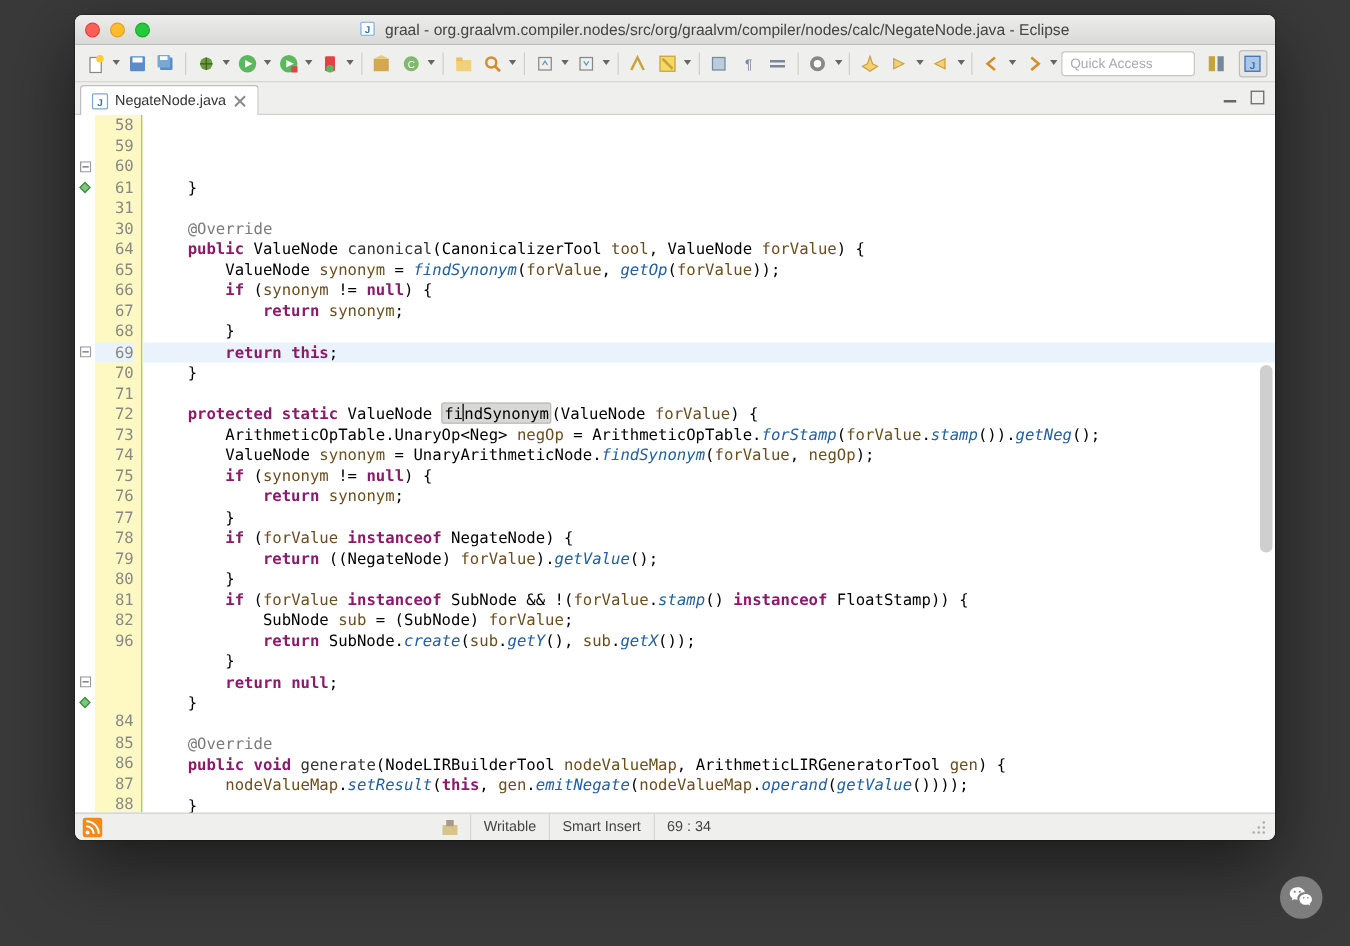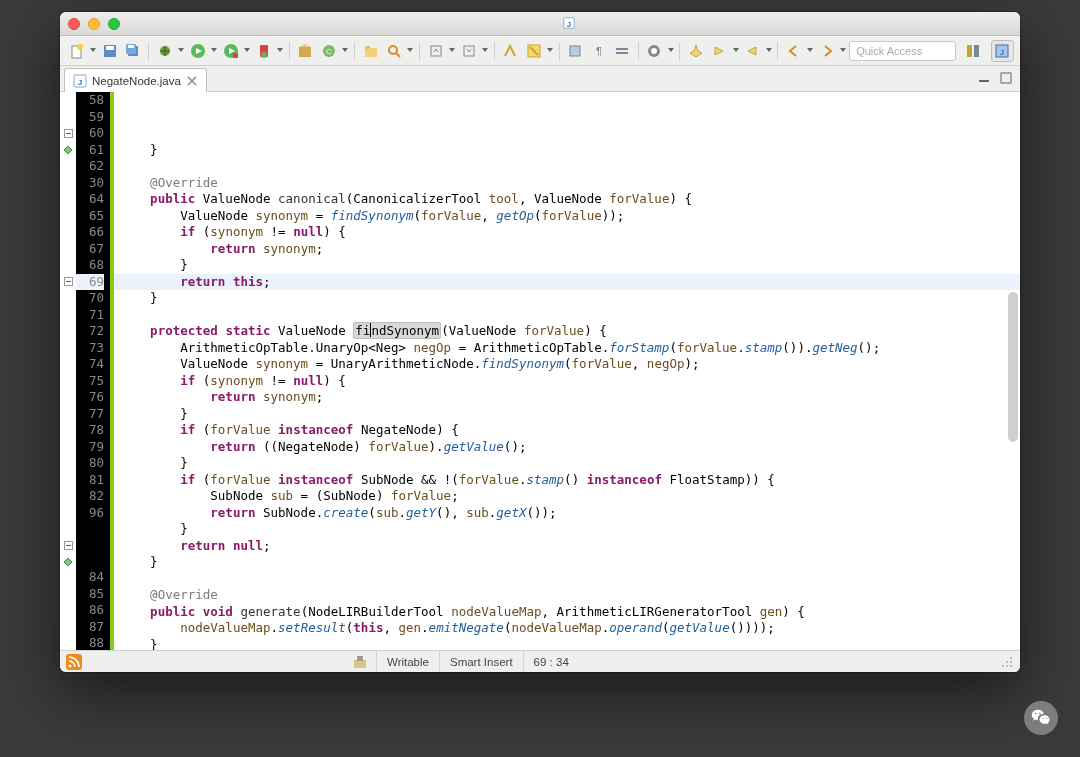--- a/index.html
+++ b/index.html
@@ -83,21 +83,21 @@
   .editor {
     flex: 1;
     background: #fff;
     display: flex;
     overflow: hidden;
     font-family: Menlo, Monaco, Consolas, monospace;
     font-size: 12.5px;
     line-height: 16.5px;
   }
   .gutter-marks { width: 16px; background:#fff; border-right:0; }
-  .gutter-nums { width: 38px; text-align:right; padding-right:6px; background:#000000; color:#888; border-right:4px solid #84cc16; }
+  .gutter-nums { width: 38px; text-align:right; padding-right:6px; background:#fef9c3; color:#888; border-right:1px solid #84cc16; }
   .code { flex:1; background:#fff; white-space:pre; padding-left:6px; overflow:hidden; position:relative; }
   .gmark { width:16px; height:16.5px; display:flex; align-items:center; justify-content:center; }
   .code .codeline { height:16.5px; }
   .code .hl { position:absolute; left:0; right:0; height:16.5px; background:#eaf3fb; z-index:0; }
   .code .content { position:relative; z-index:1; }
 
   .tok-kw { color: #8b1a6a; font-weight: bold; }
   .tok-ann { color: #7a7a7a; }
   .tok-type { color: #333; }
   .tok-var { color: #6b4e1e; }
@@ -142,20 +142,21 @@
       <div class="tl-dot tl-min"></div>
       <div class="tl-dot tl-max"></div>
     </div>
     <div class="title-text">
       <span class="title-icon">
         <svg viewBox="0 0 16 16">
             <rect x="2" y="2" width="12" height="12" rx="1" fill="#fff" stroke="#7aa7d8"></rect>
             <text x="8" y="12" text-anchor="middle" font-size="9" fill="#3b6fb0" font-family="Arial" font-weight="bold">J</text>
           </svg>
       </span>
+      <span>graal - org.graalvm.compiler.nodes/src/org/graalvm/compiler/nodes/calc/NegateNode.java - Eclipse</span>
     </div>
   </div>
 
   <div class="toolbar">
     <div class="tool-btn">
         <svg width="16" height="16">
           <rect x="3" y="3" width="9" height="12" fill="#fff" stroke="#888"></rect>
           <circle cx="11" cy="4" r="3" fill="#fc3"></circle>
         </svg>
       </div>
@@ -477,21 +478,21 @@
           </svg>
         </div>
         <div class="gmark"></div>
         <div class="gmark"></div>
       </div>
     <div class="gutter-nums" id="gutter-nums">
         <div class="codeline" style="height: 16.5px;">58</div>
         <div class="codeline" style="height: 16.5px;">59</div>
         <div class="codeline" style="height: 16.5px;">60</div>
         <div class="codeline" style="height: 16.5px;">61</div>
-        <div class="codeline" style="height: 16.5px;">62</div>
+        <div class="codeline" style="height: 16.5px;">31</div>
         <div class="codeline" style="height: 16.5px;">30</div>
         <div class="codeline" style="height: 16.5px;">64</div>
         <div class="codeline" style="height: 16.5px;">65</div>
         <div class="codeline" style="height: 16.5px;">66</div>
         <div class="codeline" style="height: 16.5px;">67</div>
         <div class="codeline" style="height: 16.5px;">68</div>
         <div class="codeline" style="height: 16.5px; background: rgb(234, 243, 251);">69</div>
         <div class="codeline" style="height: 16.5px;">70</div>
         <div class="codeline" style="height: 16.5px;">71</div>
         <div class="codeline" style="height: 16.5px;">72</div>

